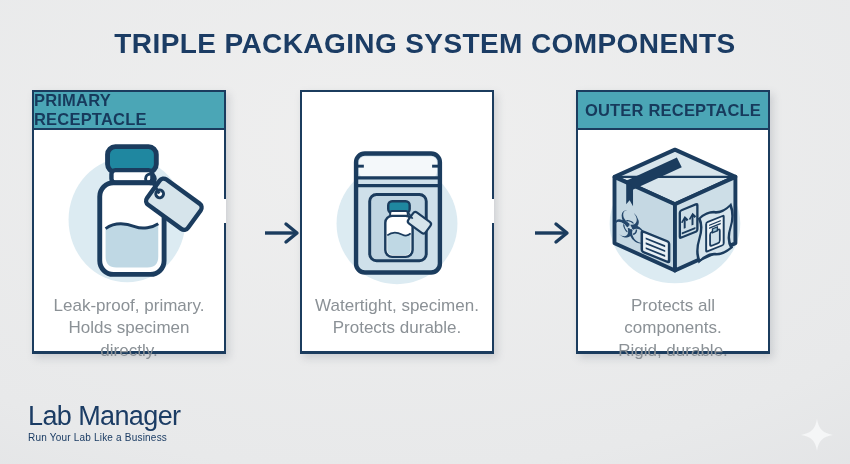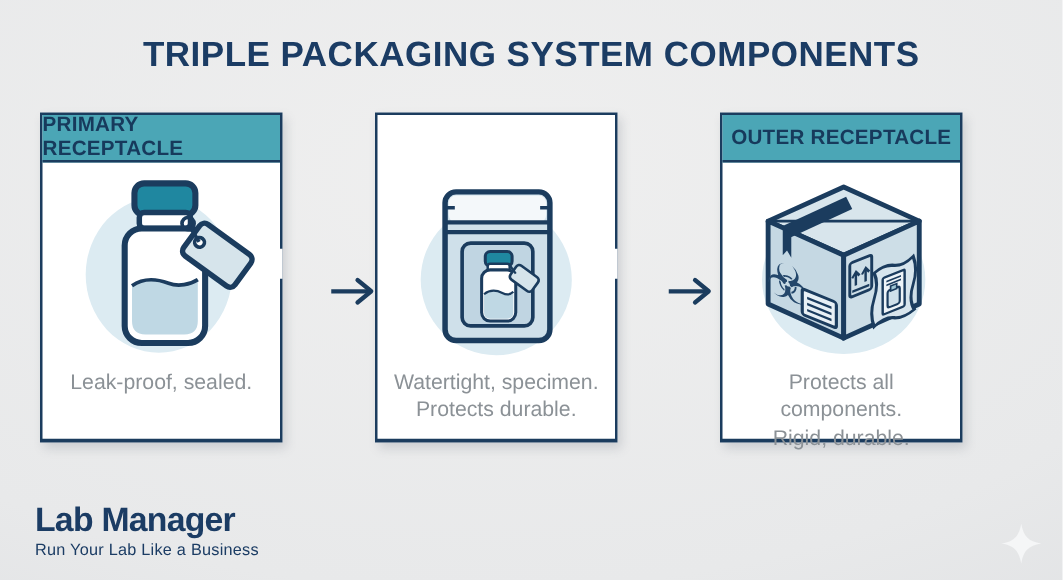--- a/index.html
+++ b/index.html
@@ -23,22 +23,22 @@
     font-size:16.5px;font-weight:700;letter-spacing:0.2px;color:#173a5c;
   }
   .card-illus{position:absolute;top:42px;left:0;right:0;display:flex;justify-content:center;}
   .card-caption{
     position:absolute;top:203px;left:4px;right:4px;text-align:center;
     color:#8b9196;font-size:17px;line-height:1.32;
   }
   .border-notch{position:absolute;right:-2px;top:107px;width:3px;height:24px;background:#ffffff;}
   .flow-arrow{position:absolute;top:220px;width:38px;height:26px;}
   .footer-logo{position:absolute;left:28px;top:402px;color:#1b3c64;}
-  .logo-text{font-size:27px;font-weight:700;letter-spacing:-0.6px;line-height:1.05;}
-  .logo-tagline{font-size:13px;font-weight:400;letter-spacing:0.2px;margin-top:2px;}
+  .logo-text{font-size:27px;font-weight:400;letter-spacing:-0.6px;line-height:1.05;}
+  .logo-tagline{font-size:10px;font-weight:400;letter-spacing:0.2px;margin-top:2px;}
   .sparkle{position:absolute;right:14px;bottom:8px;opacity:0.85;}
   svg{display:block;}
 </style>
 </head>
 <body>
 
 <div class="main-title">TRIPLE PACKAGING SYSTEM COMPONENTS</div>
 
 <div class="card" style="left:32px;">
   <div class="card-header">
@@ -54,21 +54,22 @@
       <path d="M56,97 C66,90 78,92 86,95 C94,98 104,96 110,92" fill="none" stroke="#1b3c5e" stroke-width="3"></path>
       <g transform="rotate(36 126 72)">
         <rect x="100" y="56" width="52" height="32" rx="5" fill="#d6e4eb" stroke="#1b3c5e" stroke-width="4.5"></rect>
         <circle cx="108" cy="72" r="4" fill="#ffffff" stroke="#1b3c5e" stroke-width="3"></circle>
       </g>
       <circle cx="102" cy="46" r="5" fill="none" stroke="#1b3c5e" stroke-width="3"></circle>
       <line x1="104" y1="49" x2="111" y2="61" stroke="#1b3c5e" stroke-width="3"></line>
     </svg>
   </div>
   <div class="card-caption">
-    <div>Leak-proof, sealed.</div>
+    <div>Leak-proof, primary.</div>
+    <div>Holds specimen directly.</div>
   </div>
   <div class="border-notch"></div>
 </div>
 
 <svg class="flow-arrow" style="left:264px;" viewBox="0 0 38 26">
   <line x1="1" y1="13" x2="31" y2="13" stroke="#1b3c5e" stroke-width="3.4"></line>
   <path d="M22,4 L33,13 L22,22" fill="none" stroke="#1b3c5e" stroke-width="3.4" stroke-linecap="round" stroke-linejoin="round"></path>
 </svg>
 
 <div class="card" style="left:300px;">

